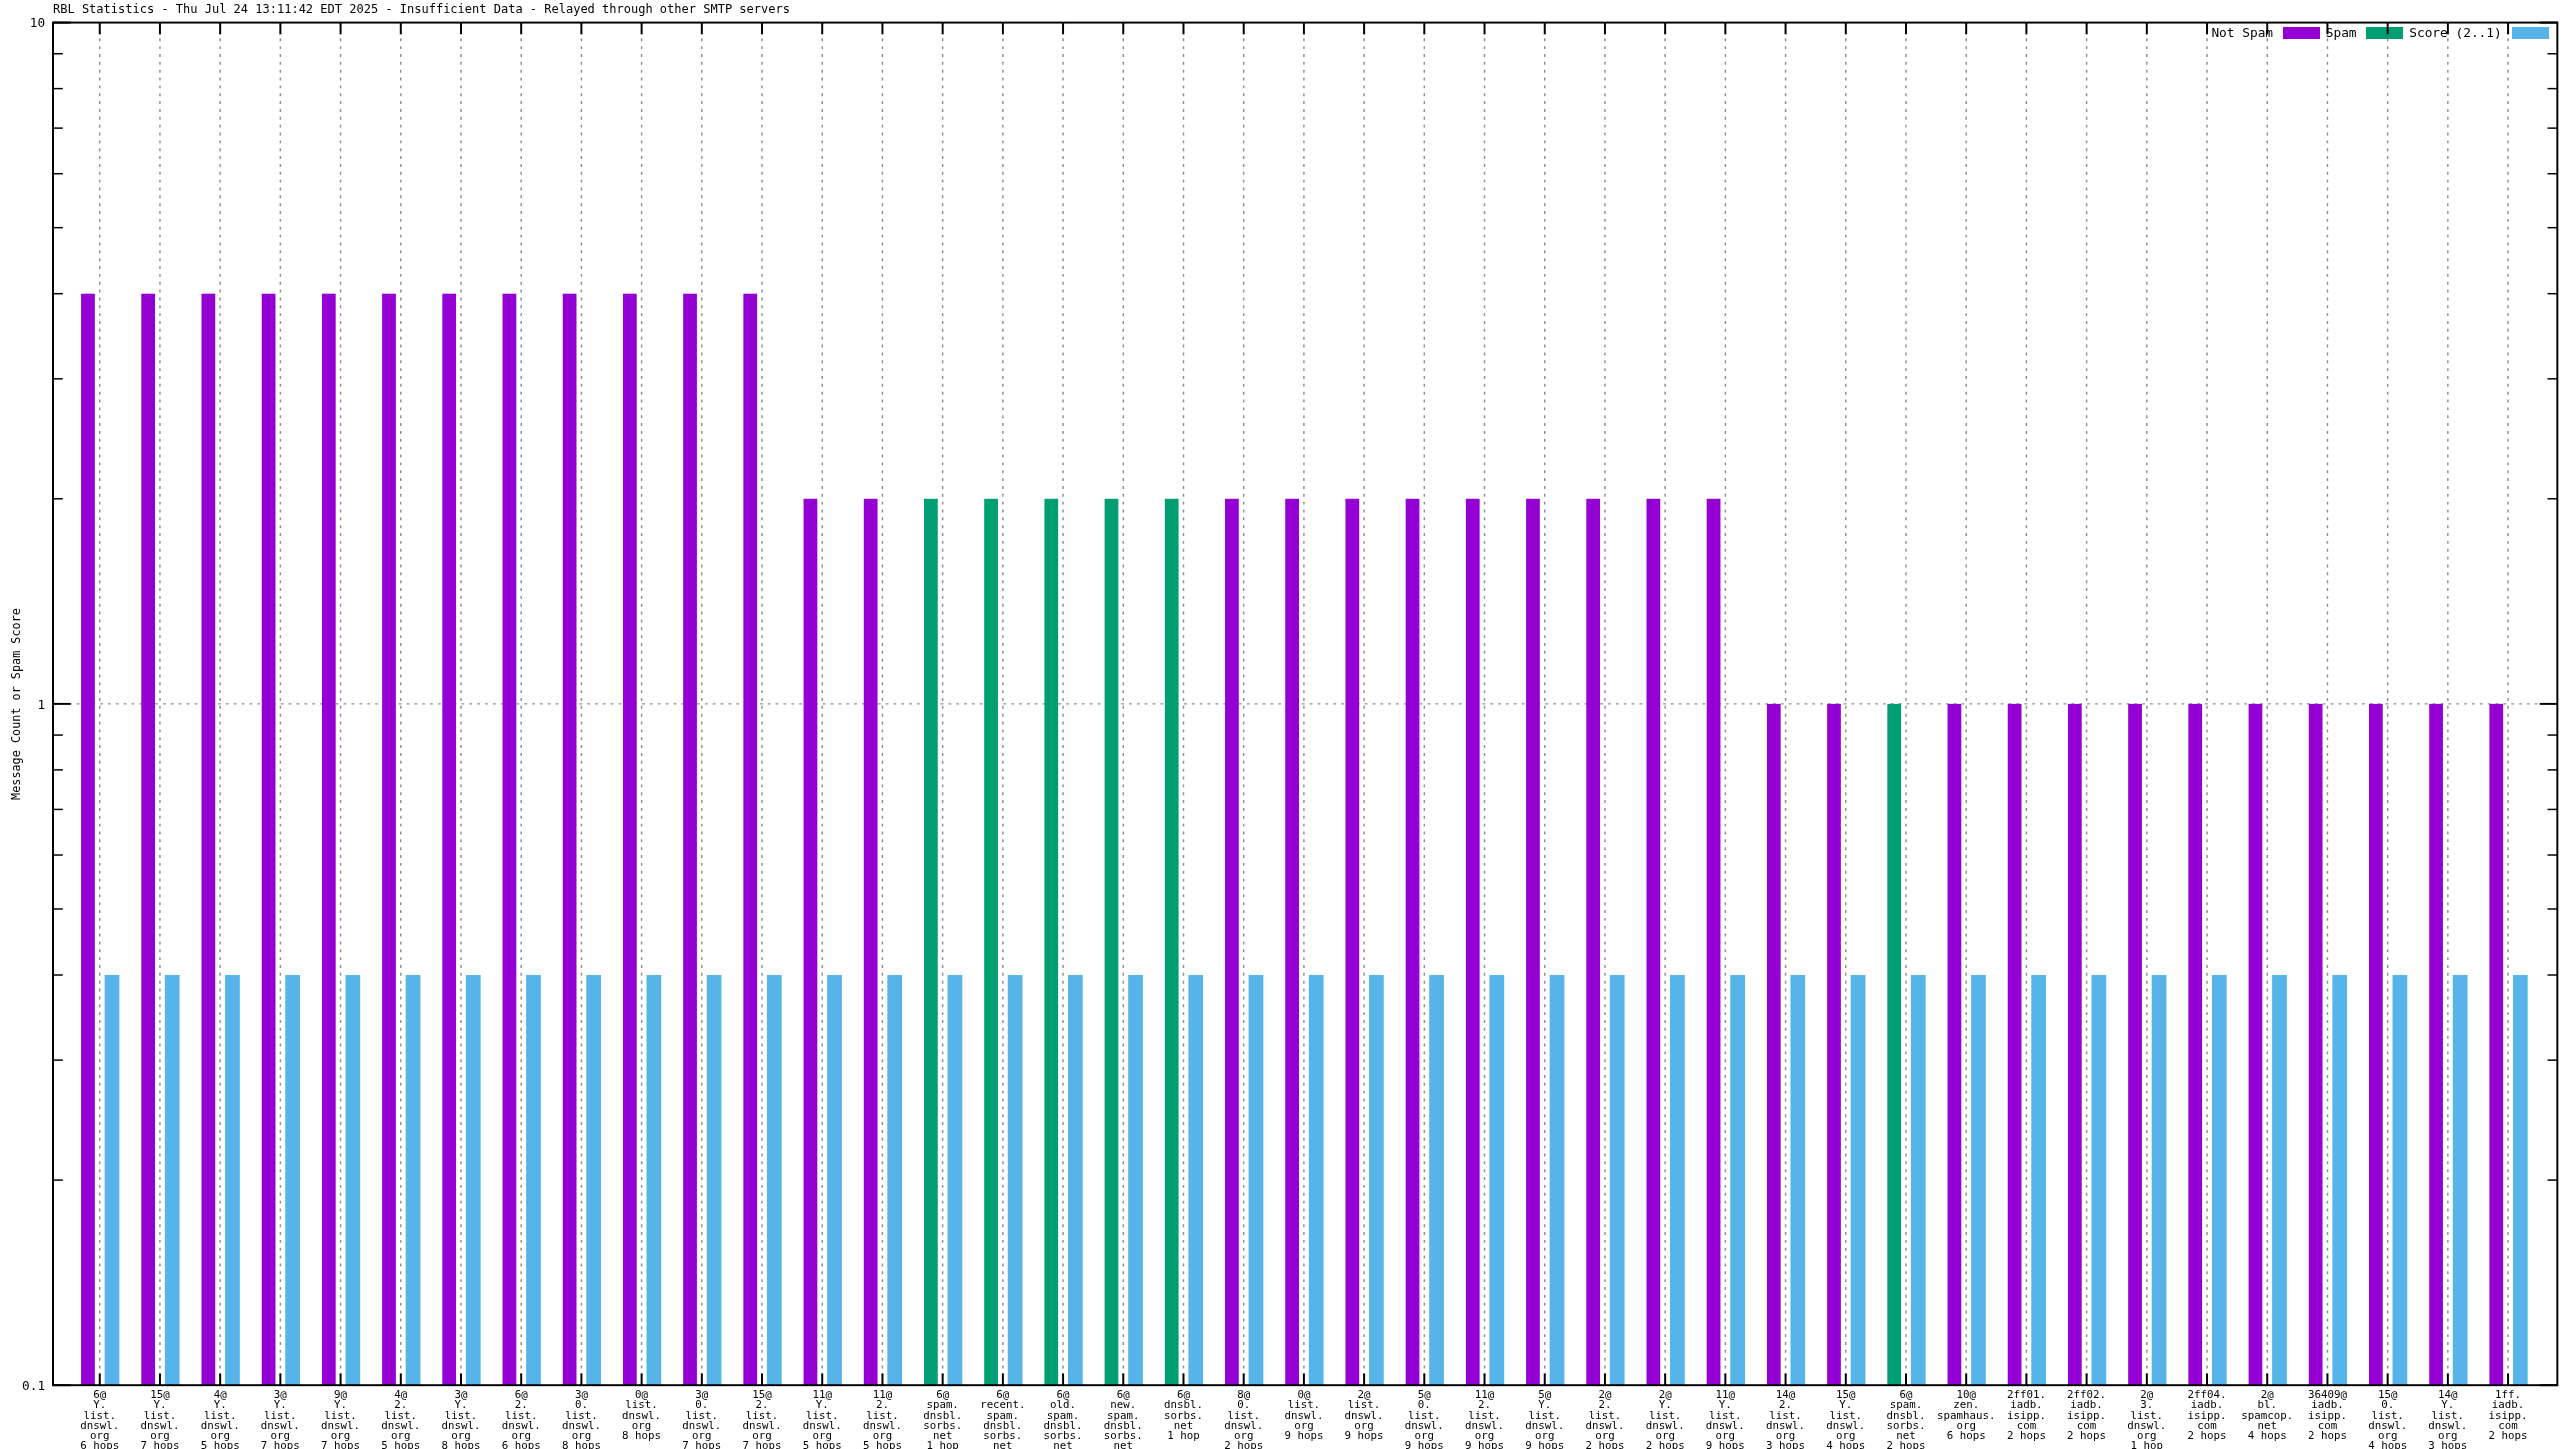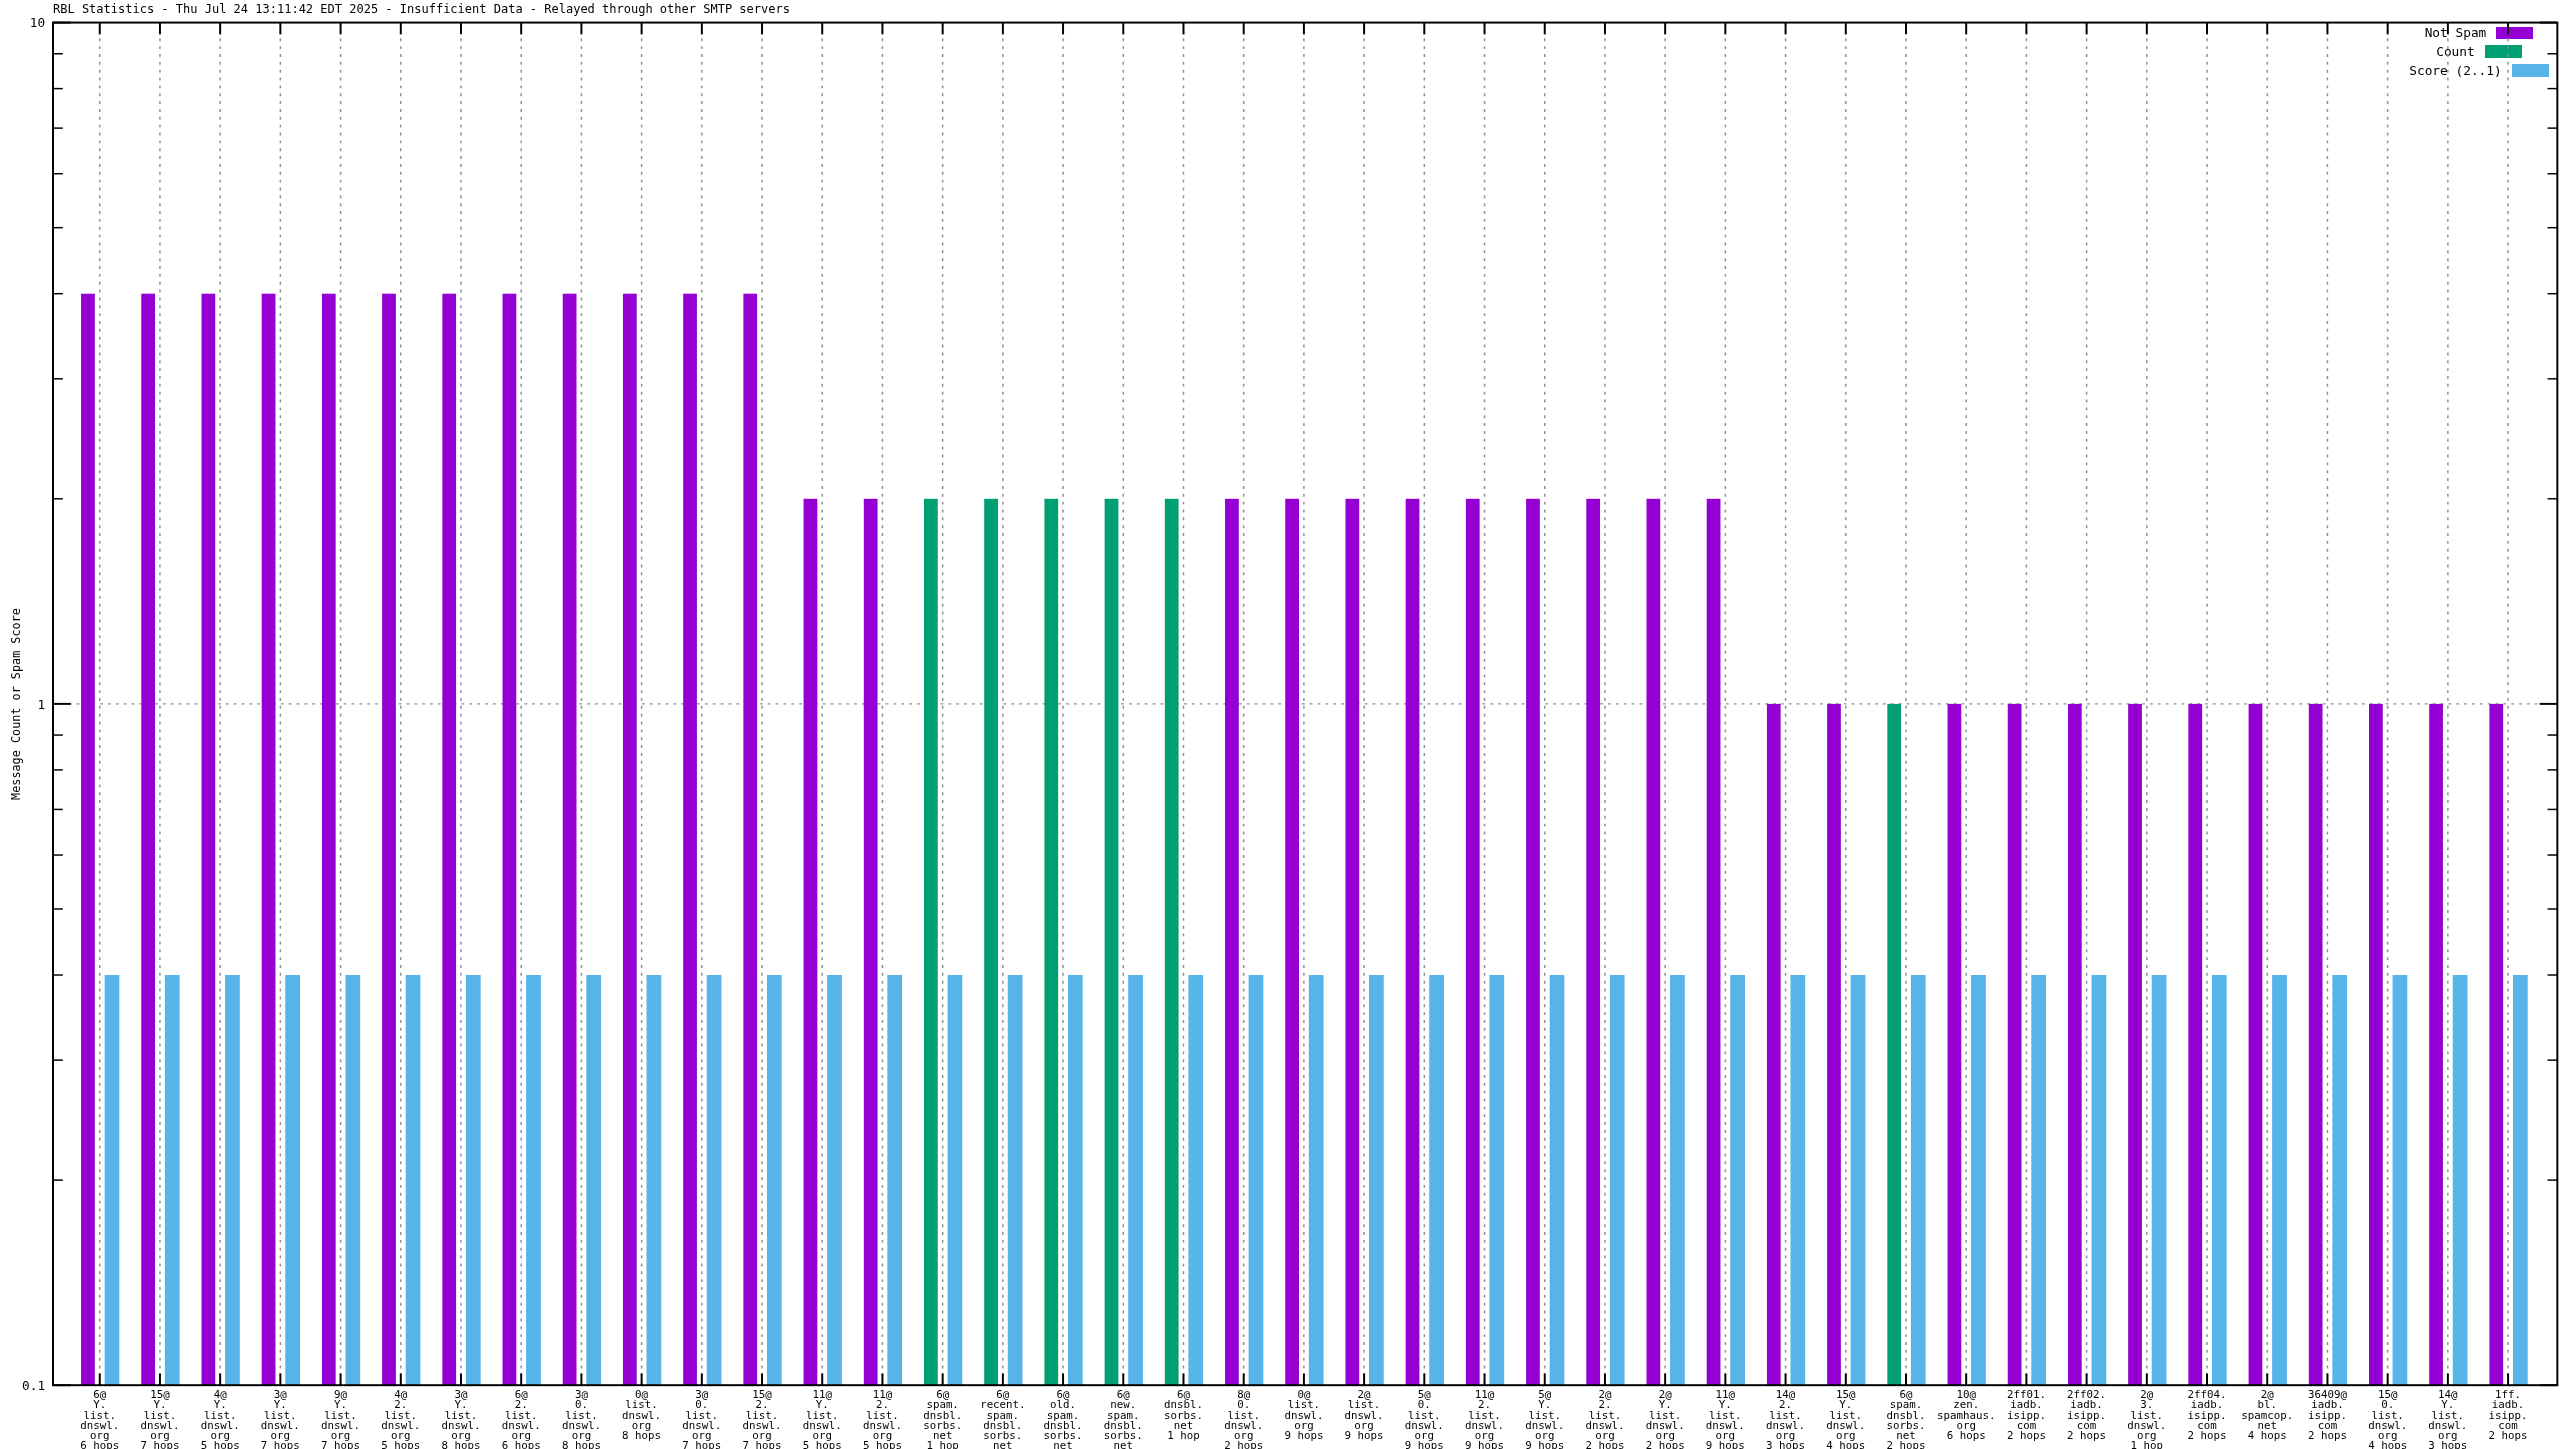--- a/index.html
+++ b/index.html
@@ -12,42 +12,42 @@
     position:absolute;left:53px;top:2px;width:2504px;
     text-align:left;font-size:12px;white-space:nowrap;
   }
   .ylabel{
     position:absolute;left:-102px;top:697px;width:236px;
     transform:rotate(-90deg);transform-origin:center center;
     text-align:center;font-size:11.8px;white-space:nowrap;
   }
   .legend{
     position:absolute;top:26.5px;right:27.5px;
-    display:flex;flex-direction:column;gap:5.9px;align-items:center;
+    display:flex;flex-direction:row;gap:5.9px;
   }
   .legend-row{
     display:flex;justify-content:flex-end;align-items:center;gap:9.8px;
     font-size:12.8px;height:12.8px;white-space:nowrap;
   }
   .legend-swatch{display:inline-block;width:37px;height:12.8px;}
   svg{position:absolute;left:0;top:0;}
 </style>
 </head>
 <body>
 
 <div class="title">RBL Statistics - Thu Jul 24 13:11:42 EDT 2025 - Insufficient Data - Relayed through other SMTP servers</div>
 <div class="ylabel">Message Count or Spam Score</div>
 
 <div class="legend">
   <div class="legend-row">
     <span>Not Spam</span>
     <span class="legend-swatch" style="background: rgb(148, 0, 211);"></span>
   </div>
   <div class="legend-row">
-    <span>Count</span>
+    <span>Spam</span>
     <span class="legend-swatch" style="background: rgb(0, 158, 115);"></span>
   </div>
   <div class="legend-row">
     <span>Score (2..1)</span>
     <span class="legend-swatch" style="background: rgb(86, 180, 233);"></span>
   </div>
 </div>
 
 <svg id="plot" width="2576" height="1449" viewBox="0 0 2624 1476">
     <line x1="101.6" y1="23" x2="101.6" y2="1411" stroke="#909090" stroke-width="1.5" stroke-dasharray="3,5"></line>

